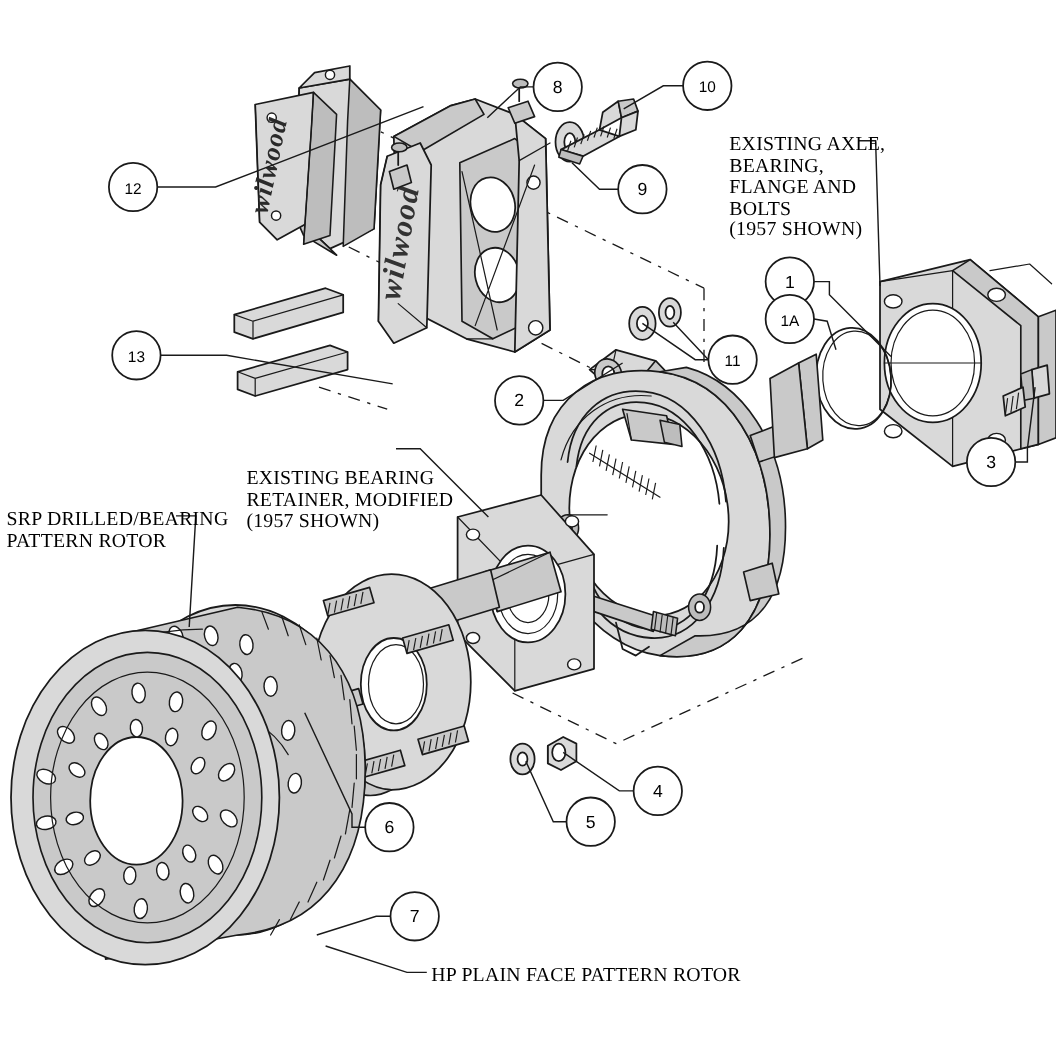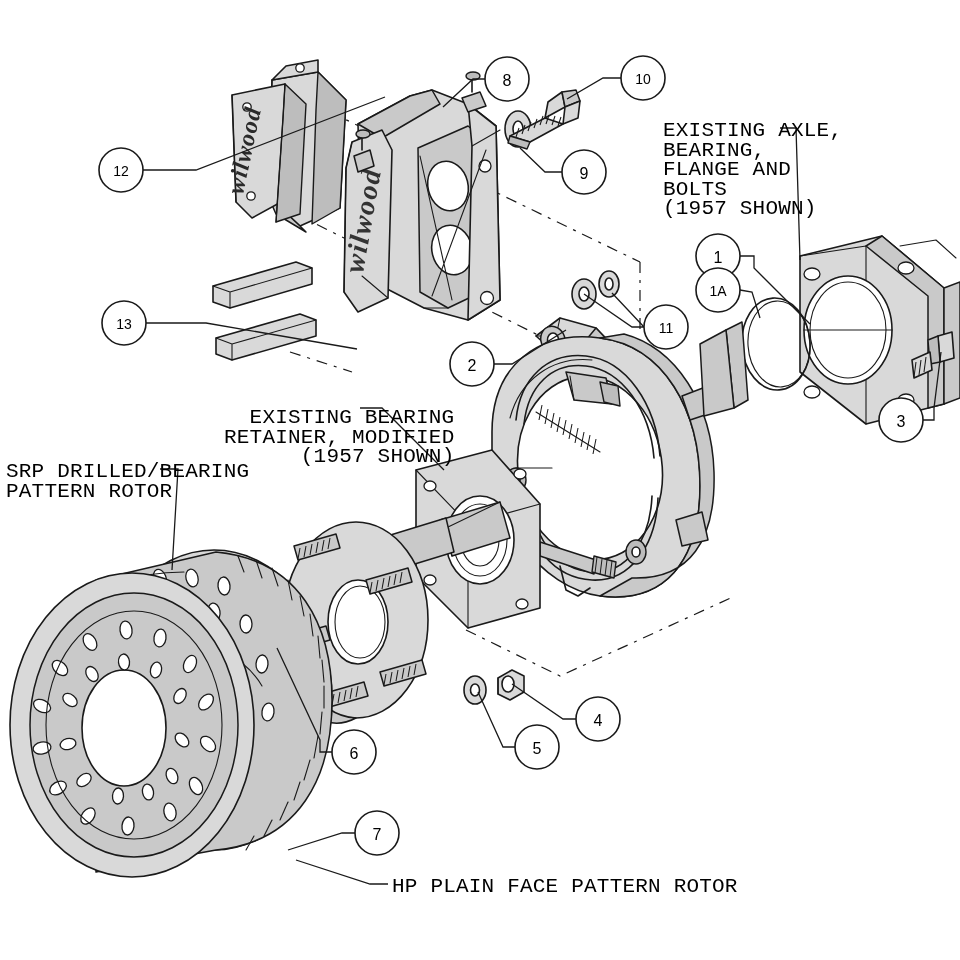--- a/index.html
+++ b/index.html
@@ -9,22 +9,22 @@
     font-family:"Liberation Sans", sans-serif;
     color:#000;
     position:relative;
   }
   #stage{position:absolute;left:0;top:0;width:960px;height:960px;}
   svg{display:block;}
 
   
   .note{
     position:absolute;
-    font-family:Liberation Mono, monospace;
-    font-size:21px;
+    font-family:Liberation Serif, serif;
+    font-size:18px;
     line-height:19.5px;
     letter-spacing:0.2px;
     color:#000;
     white-space:pre;
     font-weight:400;
   }
   .bubble-txt{
     font-family:"Liberation Sans", sans-serif;
     font-size:16px;
     fill:#000;
@@ -528,19 +528,19 @@
   </g>
 </svg>
 </div>
 
 <div id="labels-layer">
     <div class="note" style="left: 663px; top: 121px;">EXISTING AXLE,
 BEARING,
 FLANGE AND
 BOLTS
 (1957 SHOWN)</div>
-    <div class="note" style="left: 224px; top: 408px; text-align: right;">EXISTING BEARING
+    <div class="note" style="left: 224px; top: 425px;">EXISTING BEARING
 RETAINER, MODIFIED
 (1957 SHOWN)</div>
     <div class="note" style="left: 6px; top: 462px;">SRP DRILLED/BEARING
 PATTERN ROTOR</div>
     <div class="note" style="left: 392px; top: 877px;">HP PLAIN FACE PATTERN ROTOR</div>
   </div>
 
 </body></html>

